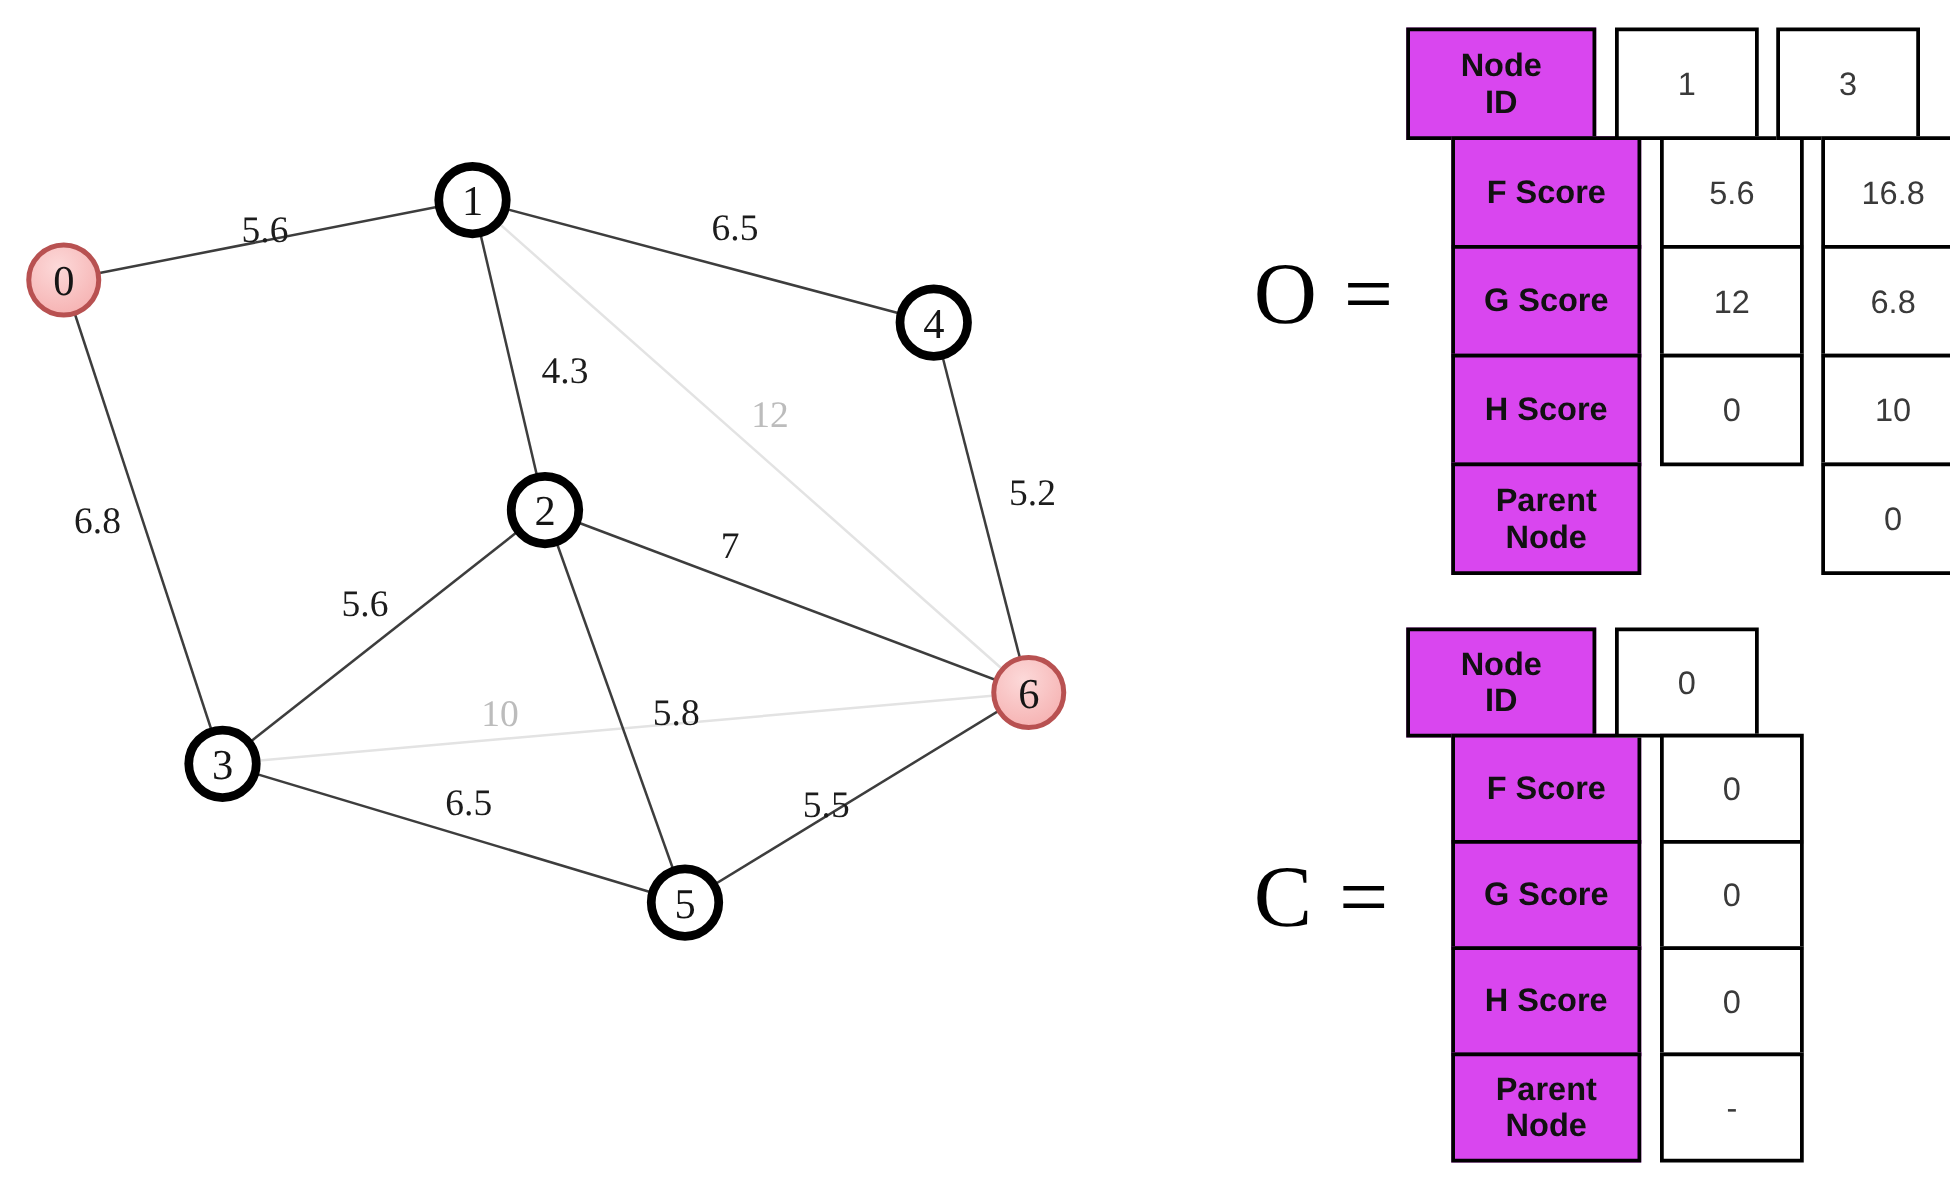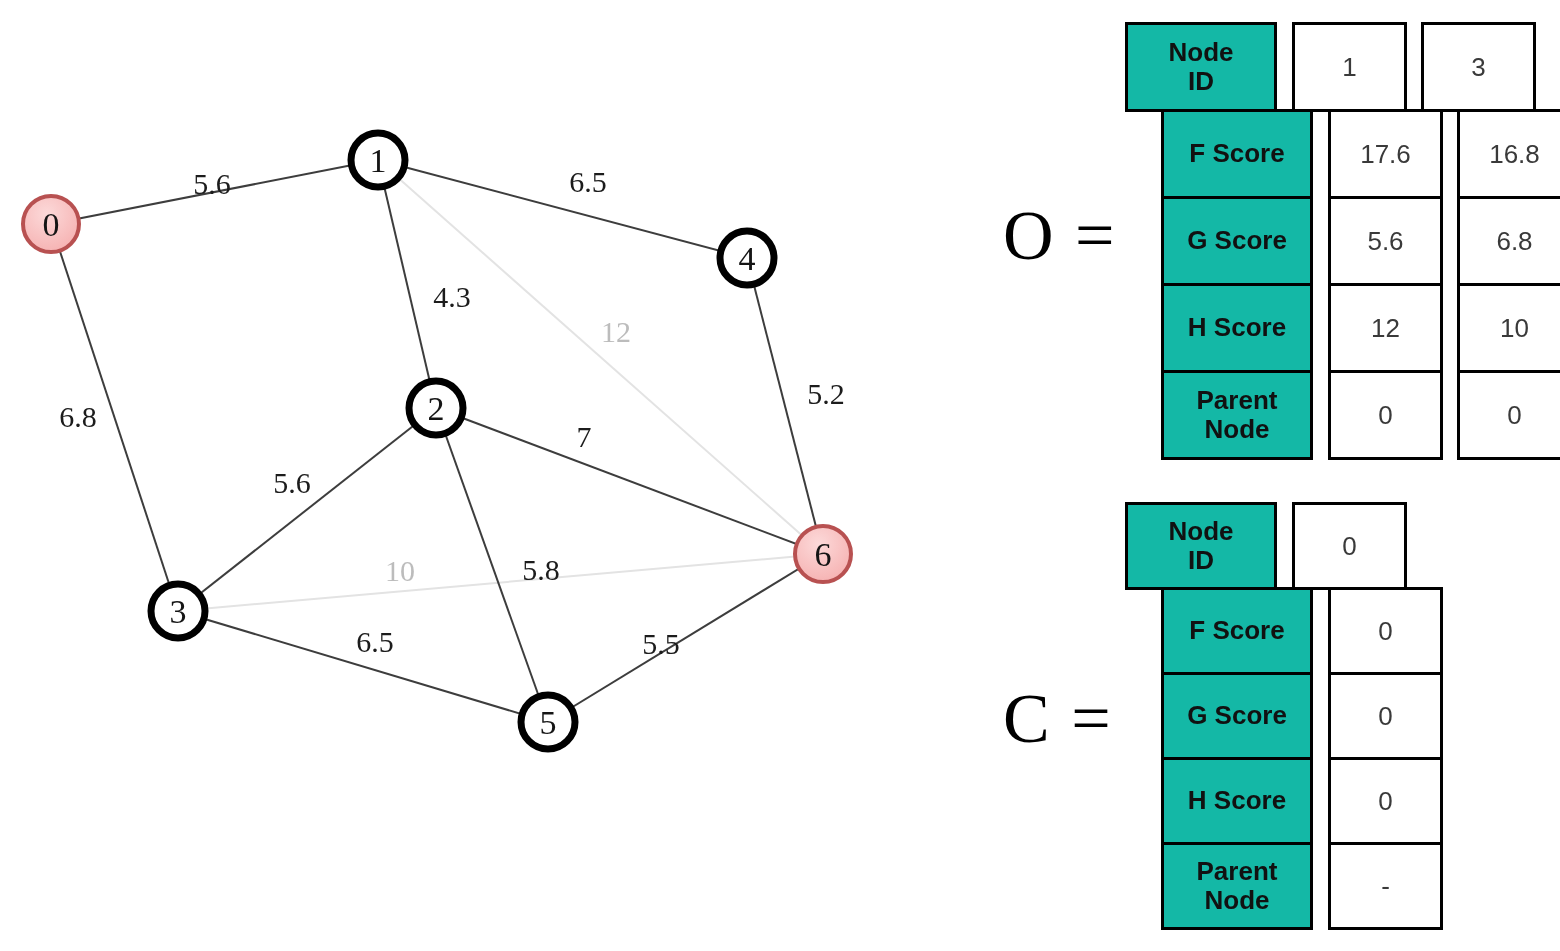--- a/index.html
+++ b/index.html
@@ -14,21 +14,21 @@
   #graph-svg{position:absolute;left:0;top:0;}
 
   
   .col{position:absolute;display:flex;flex-direction:column;}
   .cell{
     box-sizing:border-box;border:3px solid #000;
     display:flex;align-items:center;justify-content:center;
     text-align:center;white-space:pre-line;
   }
   .cell + .cell{margin-top:-3px;margin-left:36px;}
-  .cell.head{background:#14b8a6;font-weight:700;font-size:26px;line-height:1.12;color:#111;}
+  .cell.head{background:#d946ef;font-weight:700;font-size:26px;line-height:1.12;color:#111;}
   .cell.val{background:#ffffff;font-size:26px;color:#3a3a3a;}
   .header-col .cell{width:152px;}
   .value-col .cell{width:115px;}
 
   .o-block .cell{height:90px;}
   .c-block .cell{height:88px;}
   .o-header{left:1125px;top:22px;}
   .c-header{left:1125px;top:502px;}
 
   .eq{
@@ -98,21 +98,20 @@
 ID</div>
         <div class="cell head">F Score</div>
         <div class="cell head">G Score</div>
         <div class="cell head">H Score</div>
         <div class="cell head">Parent
 Node</div>
       </div>
     <div>
         <div class="col value-col" style="left: 1292px; top: 22px;">
           <div class="cell val">1</div>
-          <div class="cell val">17.6</div>
           <div class="cell val">5.6</div>
           <div class="cell val">12</div>
           <div class="cell val">0</div>
         </div>
         <div class="col value-col" style="left: 1421px; top: 22px;">
           <div class="cell val">3</div>
           <div class="cell val">16.8</div>
           <div class="cell val">6.8</div>
           <div class="cell val">10</div>
           <div class="cell val">0</div>

